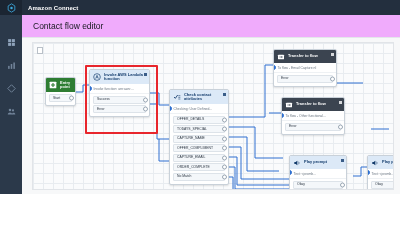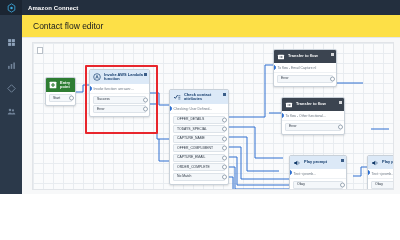--- a/index.html
+++ b/index.html
@@ -38,21 +38,21 @@
   .rail-icon.active { opacity: 1; }
   .rail-icon svg { display: block; }
 
   
   .page {
     position: absolute; left: 22px; top: 15px; width: 378px; height: 179px;
     background: #f7f8f9;
   }
   .page-head {
     position: absolute; left: 0; top: 0; width: 378px; height: 23px;
-    background: #fde047; border-bottom: 1px solid #e4e7ea;
+    background: #f0abfc; border-bottom: 1px solid #e4e7ea;
     display: flex; align-items: center; padding-left: 11px;
   }
   .page-title { font-size: 8.5px; color: #16191f; font-weight: 400; }
 
   
   .canvas {
     position: absolute; left: 10px; top: 27px; width: 362px; height: 148px;
     background: #fafbfc;
     border: 1px solid #e1e4e8;
     overflow: hidden;

